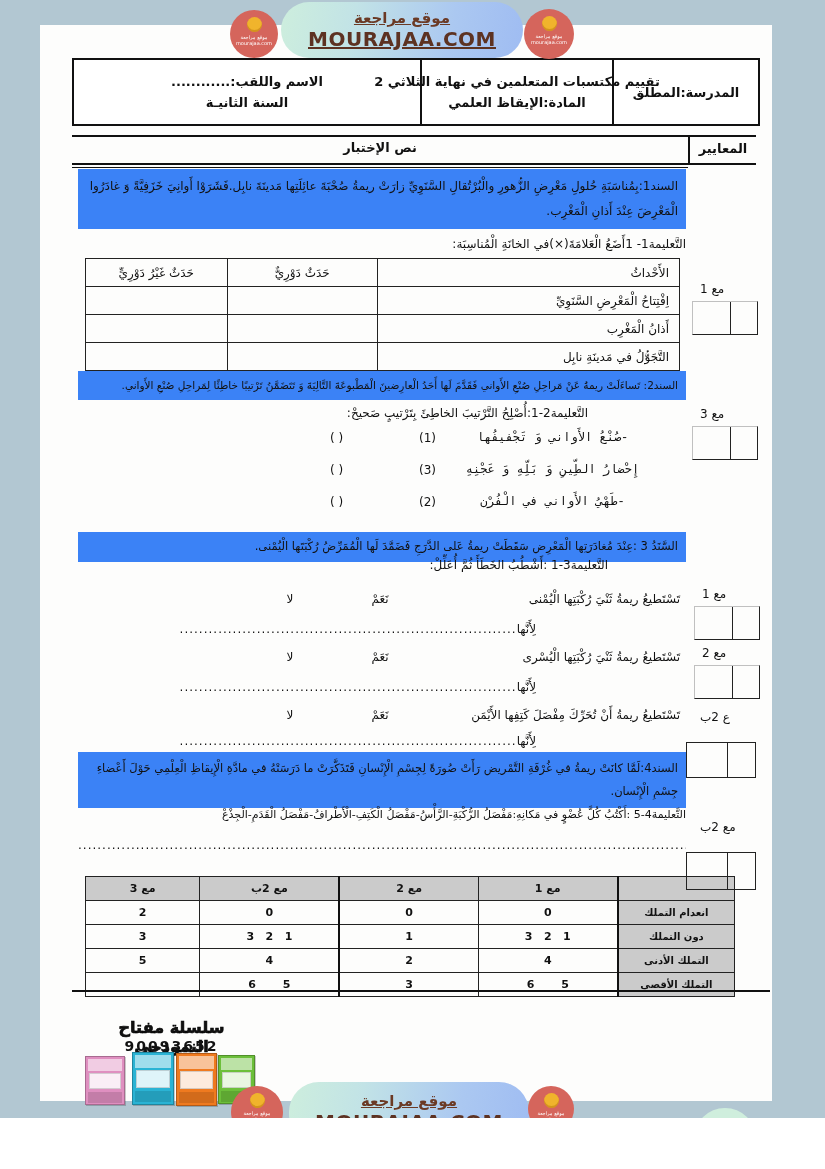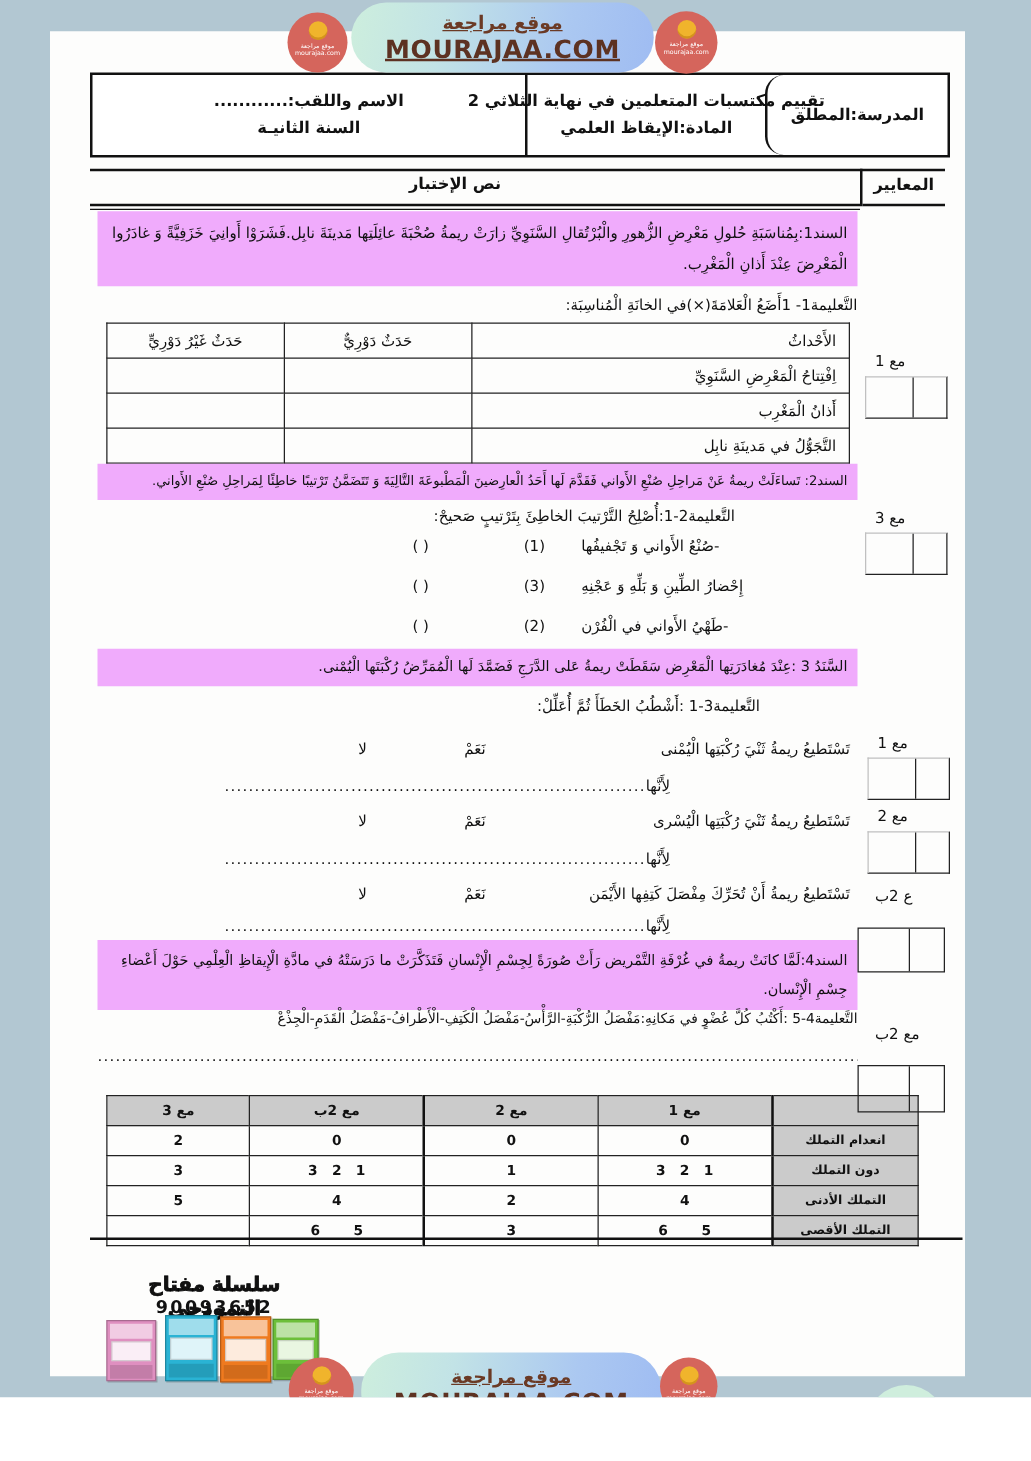--- a/index.html
+++ b/index.html
@@ -26,47 +26,47 @@
   .logo-bl{left:231px;top:1086px;width:52px;height:52px;}
   .logo-br{left:528px;top:1086px;width:46px;height:46px;}
   .green-blob{position:absolute;left:694px;top:1108px;width:62px;height:62px;border-radius:50%;
               background:#cfeedd;z-index:4;}
 
   
   .hdr{position:absolute;left:72px;top:58px;width:684px;height:64px;border:2px solid #111;
        display:flex;direction:rtl;background:#fff;z-index:2;}
   .hdr .cell{display:flex;flex-direction:column;justify-content:center;align-items:center;
              font-weight:bold;font-size:13px;}
-  .hdr .school{width:144px;border-left:2px solid #111;border-radius:15px;}
+  .hdr .school{width:144px;border-left:2px solid #111;}
   .hdr .titlec{width:190px;border-left:2px solid #111;gap:6px;}
   .hdr .titlec .t1{white-space:nowrap;}
   .hdr .namec{flex:1;gap:6px;}
   .hdr-dbl{position:absolute;left:72px;top:124px;width:684px;height:1px;background:#111;}
 
   
   .rule{position:absolute;background:#111;}
   .colhdr{position:absolute;font-weight:bold;font-size:13px;text-align:center;direction:rtl;}
 
   
-  .sanad{position:absolute;left:78px;width:592px;background:#f0abfc;padding:5px 8px;
+  .sanad{position:absolute;left:78px;width:592px;background:#3b82f6;padding:5px 8px;
          font-size:12px;direction:rtl;text-align:right;line-height:2.1;}
   .instr{position:absolute;direction:rtl;text-align:right;font-size:12px;}
 
   
   table{border-collapse:collapse;}
   .ev{position:absolute;left:85px;top:258px;width:595px;direction:rtl;font-size:12px;}
   .ev th,.ev td{border:1.5px solid #222;font-weight:normal;}
   .ev .c-ev{width:300px;text-align:right;padding-right:10px;}
   .ev .c-d{width:152px;text-align:center;}
   .ev .c-nd{width:143px;text-align:center;}
   .ev tr{height:28px;}
 
   
   .ord{position:absolute;left:330px;width:310px;display:flex;direction:rtl;font-size:12px;align-items:center;}
-  .ord .otext{width:175px;text-align:left;}
+  .ord .otext{width:175px;text-align:center;font-family:Liberation Mono, monospace;}
   .ord .onum{width:75px;text-align:center;}
   .ord .oblank{flex:1;text-align:left;}
 
   
   .yn{position:absolute;left:240px;width:440px;display:flex;direction:rtl;font-size:12px;}
   .yn .stmt{width:255px;text-align:right;}
   .yn .yes{width:90px;text-align:center;}
   .yn .no{width:90px;text-align:center;}
   .because{position:absolute;left:150px;width:386px;display:flex;direction:rtl;font-size:12px;}
   .because .bw{flex:0 0 auto;}
@@ -140,21 +140,21 @@
     </div>
     <div class="cell namec">
       <span>الاسم واللقب:............</span>
       <span>السنة الثانيـة</span>
     </div>
   </div>
   <div class="hdr-dbl"></div>
 
   <div class="rule" style="left:72px;top:135px;width:684px;height:2px;"></div>
   <div class="rule" style="left:688px;top:135px;width:2px;height:30px;"></div>
-  <div class="colhdr" style="left:56px;top:140px;width:616px;text-align:center;">نص الإختبار</div>
+  <div class="colhdr" style="left:72px;top:140px;width:616px;text-align:center;">نص الإختبار</div>
   <div class="colhdr" style="left:690px;top:141px;width:66px;">المعايير</div>
   <div class="rule" style="left:72px;top:163px;width:616px;height:2px;"></div>
   <div class="rule" style="left:72px;top:167px;width:616px;height:1px;"></div>
   <div class="rule" style="left:690px;top:163px;width:66px;height:2px;"></div>
 
   <div class="sanad" style="top:169px;">السند1:بِمُناسَبَةِ حُلولِ مَعْرِضِ الزُّهورِ والْبُرْتُقالِ السَّنَوِيِّ زارَتْ ريمةُ صُحْبَةَ عائِلَتِها مَدينَةَ نابِل.فَشَرَوْا أَوانِيَ خَزَفِيَّةً وَ غادَرُوا الْمَعْرِضَ عِنْدَ أَذانِ الْمَغْرِب.</div>
   <div class="instr" style="left:78px;top:237px;width:608px;">التَّعليمة1- 1أَضَعُ الْعَلامَةَ(×)في الخانَةِ الْمُناسِبَة:</div>
 
   <table class="ev">
     <tbody>
@@ -193,21 +193,21 @@
     <span class="otext">إِحْضارُ الطِّينِ وَ بَلِّهِ وَ عَجْنِهِ</span>
     <span class="onum">(3)</span>
     <span class="oblank">(      )</span>
   </div>
   <div class="ord" style="top:494px;">
     <span class="otext">-طَهْيُ الأَواني في الْفُرْن</span>
     <span class="onum">(2)</span>
     <span class="oblank">(      )</span>
   </div>
 
-  <div class="sanad" style="top:519px;font-size:11.5px;line-height:1.7;">السَّنَدُ 3 :عِنْدَ مُغادَرَتِها الْمَعْرِض سَقَطَتْ ريمةُ عَلى الدَّرَجِ فَضَمَّدَ لَها الْمُمَرِّضُ رُكْبَتَها الْيُمْنى.</div>
+  <div class="sanad" style="top:532px;font-size:11.5px;line-height:1.7;">السَّنَدُ 3 :عِنْدَ مُغادَرَتِها الْمَعْرِض سَقَطَتْ ريمةُ عَلى الدَّرَجِ فَضَمَّدَ لَها الْمُمَرِّضُ رُكْبَتَها الْيُمْنى.</div>
   <div class="instr" style="left:78px;top:558px;width:530px;">التَّعليمة3-1 :أَشْطُبُ الخَطَأَ ثُمَّ أُعَلِّلْ:</div>
 
   <div class="yn" style="top:592px;">
     <span class="stmt">تَسْتَطيعُ ريمةُ ثَنْيَ رُكْبَتِها الْيُمْنى</span>
     <span class="yes">نَعَمْ</span>
     <span class="no">لا</span>
   </div>
   <div class="because" style="top:622px;">
     <span class="bw">لِأَنَّها</span>
     <span class="dots">......................................................................</span>

